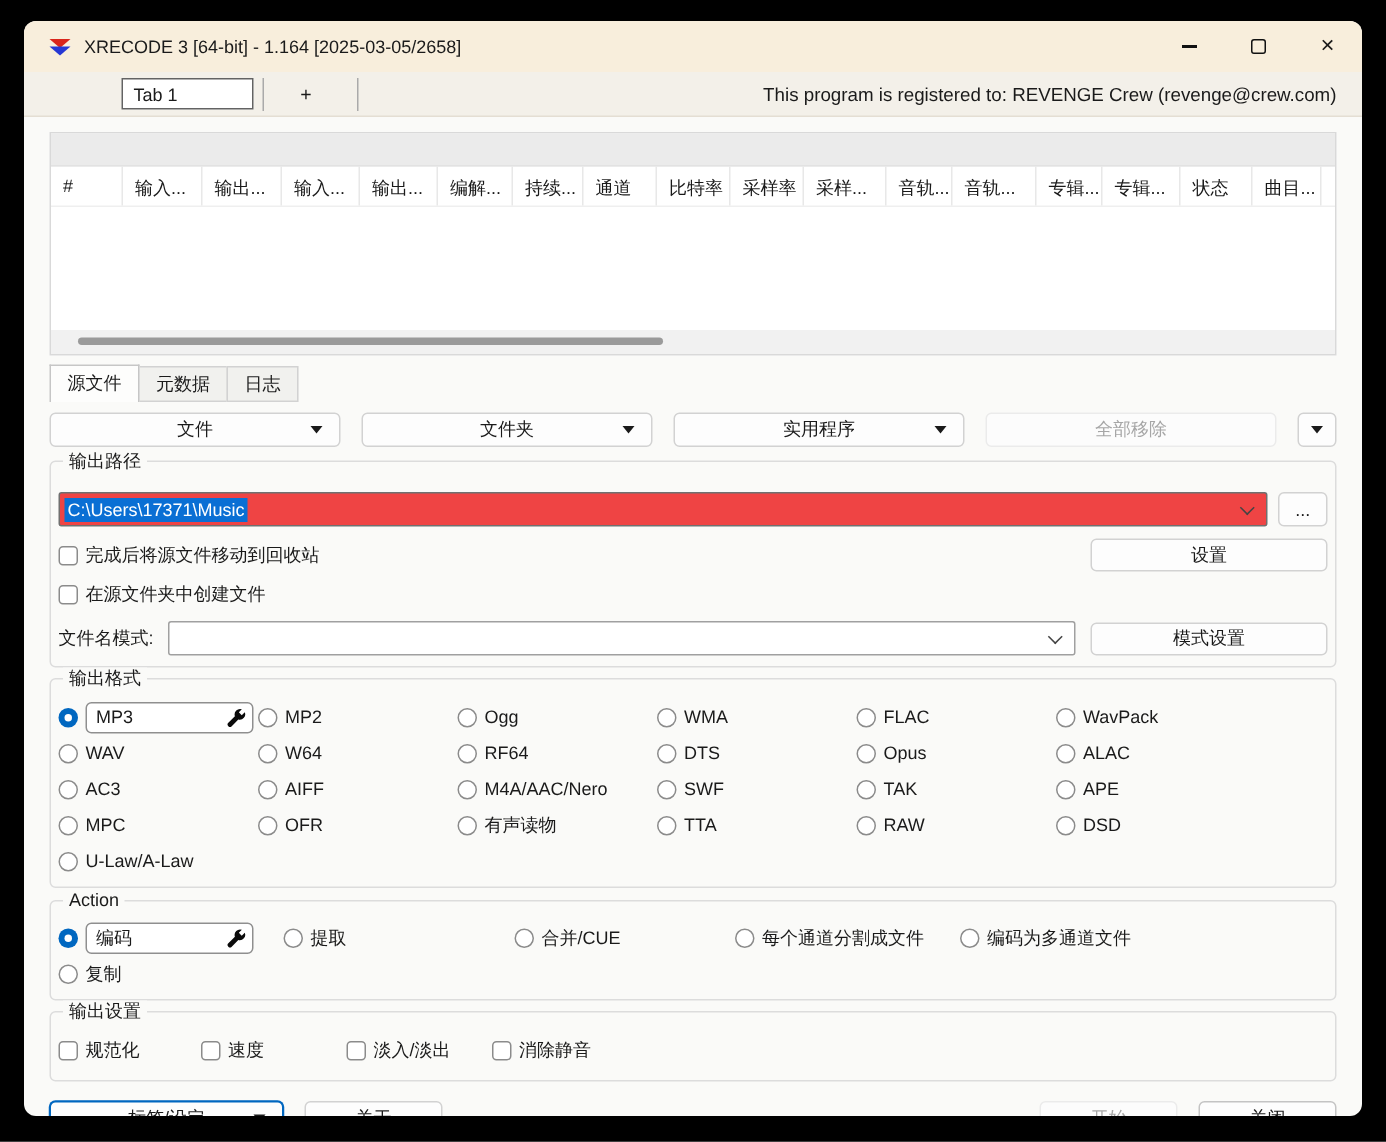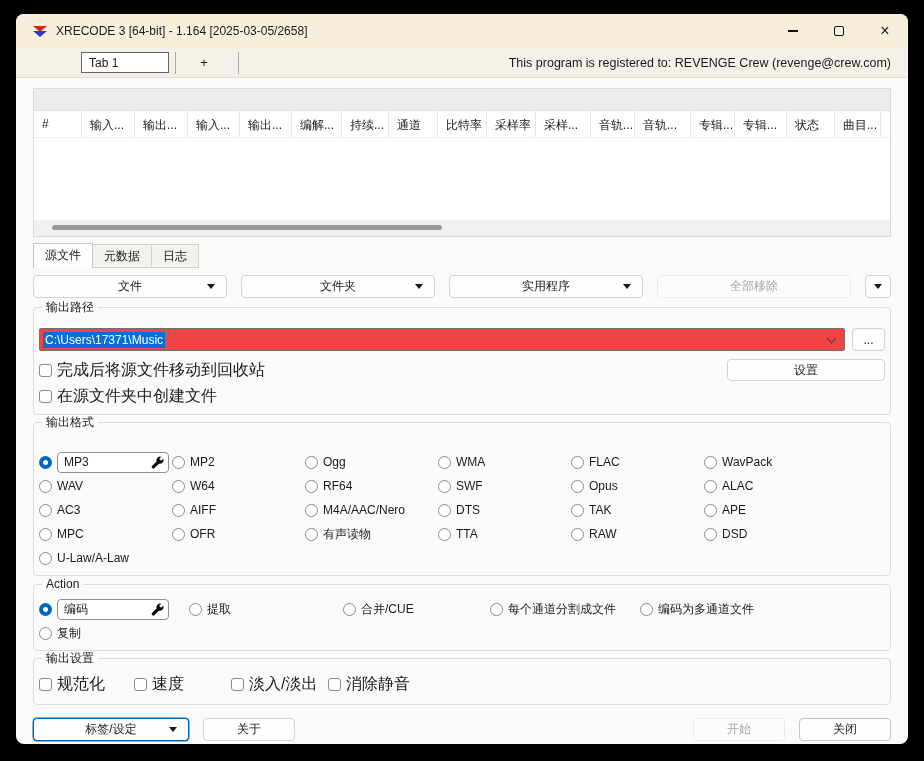--- a/index.html
+++ b/index.html
@@ -68,40 +68,40 @@
   .g-path{margin-top:9px;padding:20px 5px 7px;}
   .path-row{display:flex;gap:7px;align-items:center;}
   .path-combo{flex:1;height:23px;border:1px solid #707070;border-radius:2px;background:#ef4444;
               display:flex;align-items:center;padding:0 26px 0 3px;position:relative;font-size:12px;}
   .path-sel{background:var(--sel);color:#fff;padding:1px 2px;white-space:nowrap;}
   .chev{width:7px;height:7px;border-right:1.4px solid #444;border-bottom:1.4px solid #444;
         transform:rotate(45deg);position:absolute;right:9px;top:6px;}
   .dots-btn{width:33px;height:23px;border:1px solid var(--border);border-radius:4px;background:#fdfdfd;
             font-size:12px;display:flex;align-items:center;justify-content:center;flex:none;}
   .opt-line{display:flex;align-items:center;justify-content:space-between;margin-top:8px;height:22px;}
-  .chk-item{display:flex;align-items:center;font-size:16px;}
+  .chk-item{display:flex;align-items:center;font-size:12px;}
   .checkbox{width:13px;height:13px;border:1px solid #8b8b8b;border-radius:3px;background:#fff;
             flex:none;margin-right:5px;}
   .std-btn{width:158px;height:22px;border:1px solid var(--border);border-radius:4px;background:#fdfdfd;
            font-size:12px;display:flex;align-items:center;justify-content:center;flex:none;}
   .pattern-row{display:flex;align-items:center;margin-top:7px;gap:10px;}
   .pattern-label{font-size:12px;flex:none;}
   .pattern-combo{flex:1;height:23px;border:1px solid #a0a0a0;border-radius:2px;background:#fff;position:relative;}
   
   .radio{width:13px;height:13px;border:1px solid #8b8b8b;border-radius:50%;background:#fff;
          flex:none;margin-right:5px;position:relative;}
   .radio.checked{border:none;background:var(--blue);}
   .radio.checked::after{content:"";position:absolute;left:4px;top:4px;width:5px;height:5px;
                         border-radius:50%;background:#fff;}
   .opt-row{display:flex;align-items:center;height:24px;font-size:12px;}
   .mini-combo{display:inline-flex;align-items:center;justify-content:space-between;width:112px;height:21px;
               border:1px solid #8f8f8f;border-radius:4px;background:#fff;padding:0 4px 0 6px;font-size:12px;}
   .wrench{flex:none;}
   
-  .g-format{margin-top:7px;padding:27px 0 5px 5px;}
+  .g-format{margin-top:7px;padding:13px 0 5px 5px;}
   .fmt-grid{display:flex;}
   .fmt-col{width:133px;flex:none;}
   
   .g-action{margin-top:8px;padding:12px 0 5px 5px;}
   .action-row{display:flex;align-items:center;}
   
   .g-outset{margin-top:7px;padding:16px 0 11px 5px;}
   .outset-row{display:flex;align-items:center;height:18px;}
   
   .bottombar{margin:13px 17px 0;display:flex;align-items:center;flex:none;}
@@ -215,20 +215,27 @@
         <span>完成后将源文件移动到回收站</span>
       </label>
       <div class="std-btn">设置</div>
     </div>
     <div class="opt-line" style="justify-content:flex-start;margin-top:4px;">
       <label class="chk-item">
         <span class="checkbox"></span>
         <span>在源文件夹中创建文件</span>
       </label>
     </div>
+    <div class="pattern-row">
+      <span class="pattern-label">文件名模式:</span>
+      <div class="pattern-combo">
+        <span class="chev"></span>
+      </div>
+      <div class="std-btn">模式设置</div>
+    </div>
   </div>
 
   <div class="group g-format">
     <span class="group-label">输出格式</span>
     <div class="fmt-grid">
         <div class="fmt-col">
           <div class="opt-row">
             <span class="radio checked"></span>
             <span class="mini-combo">
               <span>MP3</span>
@@ -290,25 +297,25 @@
             <span>有声读物</span>
           </div>
         </div>
         <div class="fmt-col">
           <div class="opt-row">
             <span class="radio"></span>
             <span>WMA</span>
           </div>
           <div class="opt-row">
             <span class="radio"></span>
+            <span>DTS</span>
+          </div>
+          <div class="opt-row">
+            <span class="radio"></span>
             <span>SWF</span>
-          </div>
-          <div class="opt-row">
-            <span class="radio"></span>
-            <span>DTS</span>
           </div>
           <div class="opt-row">
             <span class="radio"></span>
             <span>TTA</span>
           </div>
         </div>
         <div class="fmt-col">
           <div class="opt-row">
             <span class="radio"></span>
             <span>FLAC</span>

